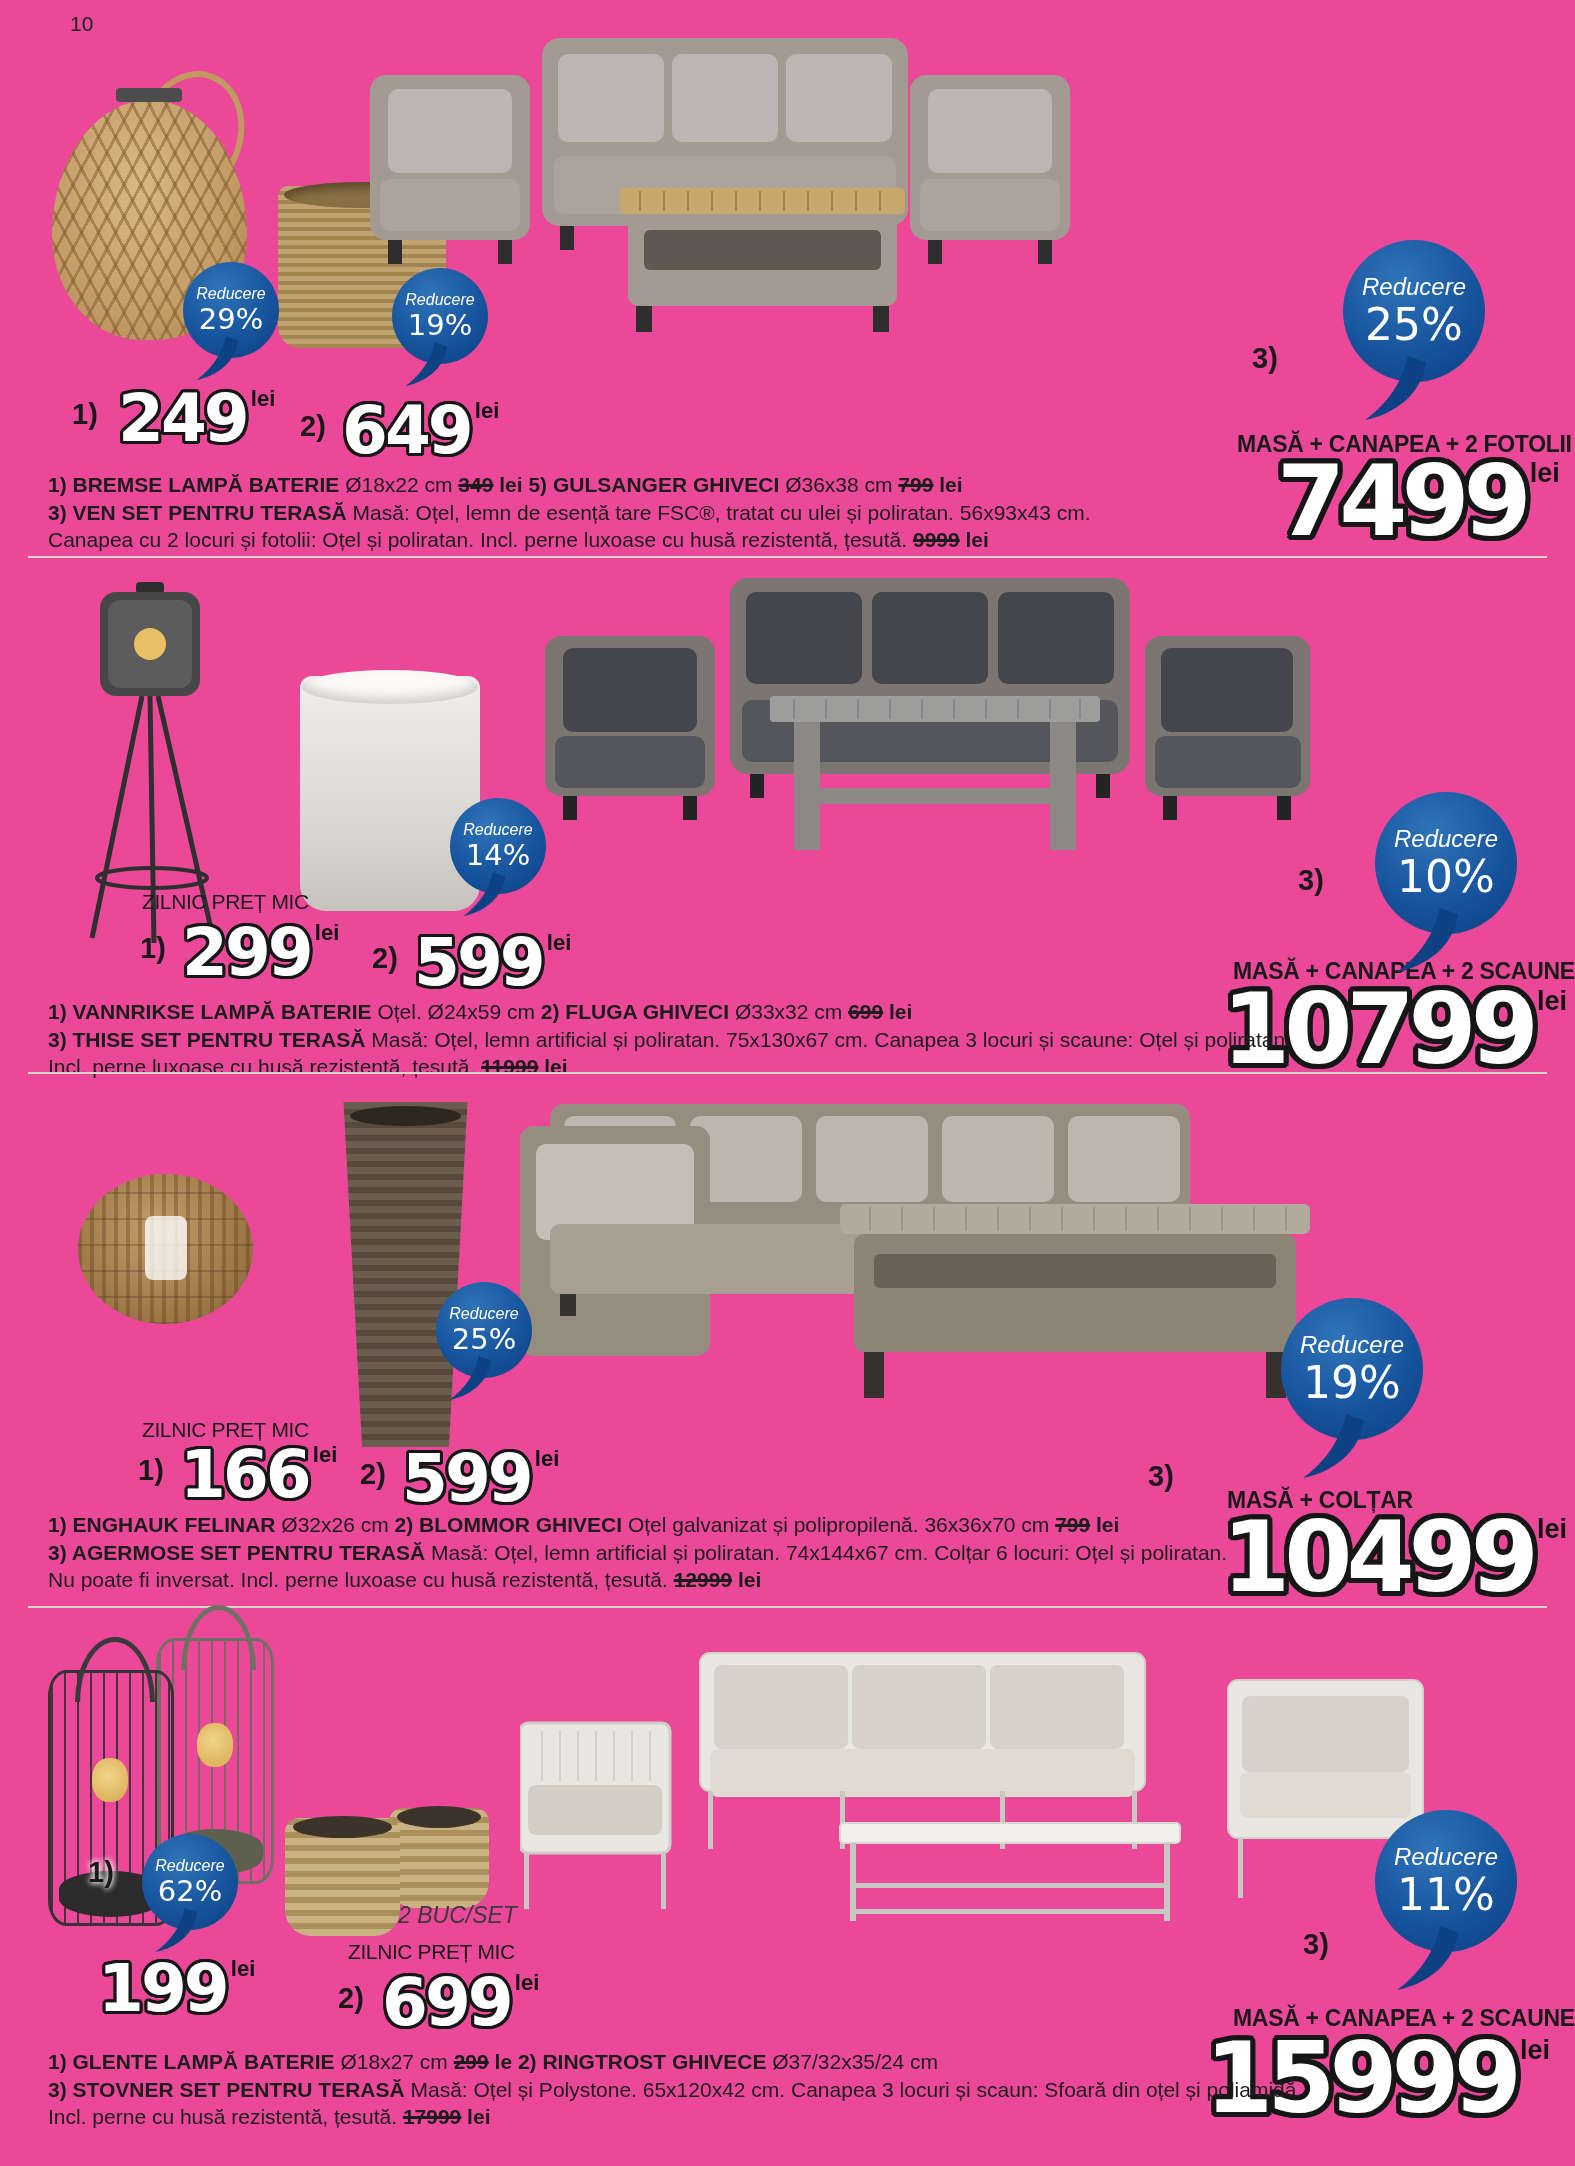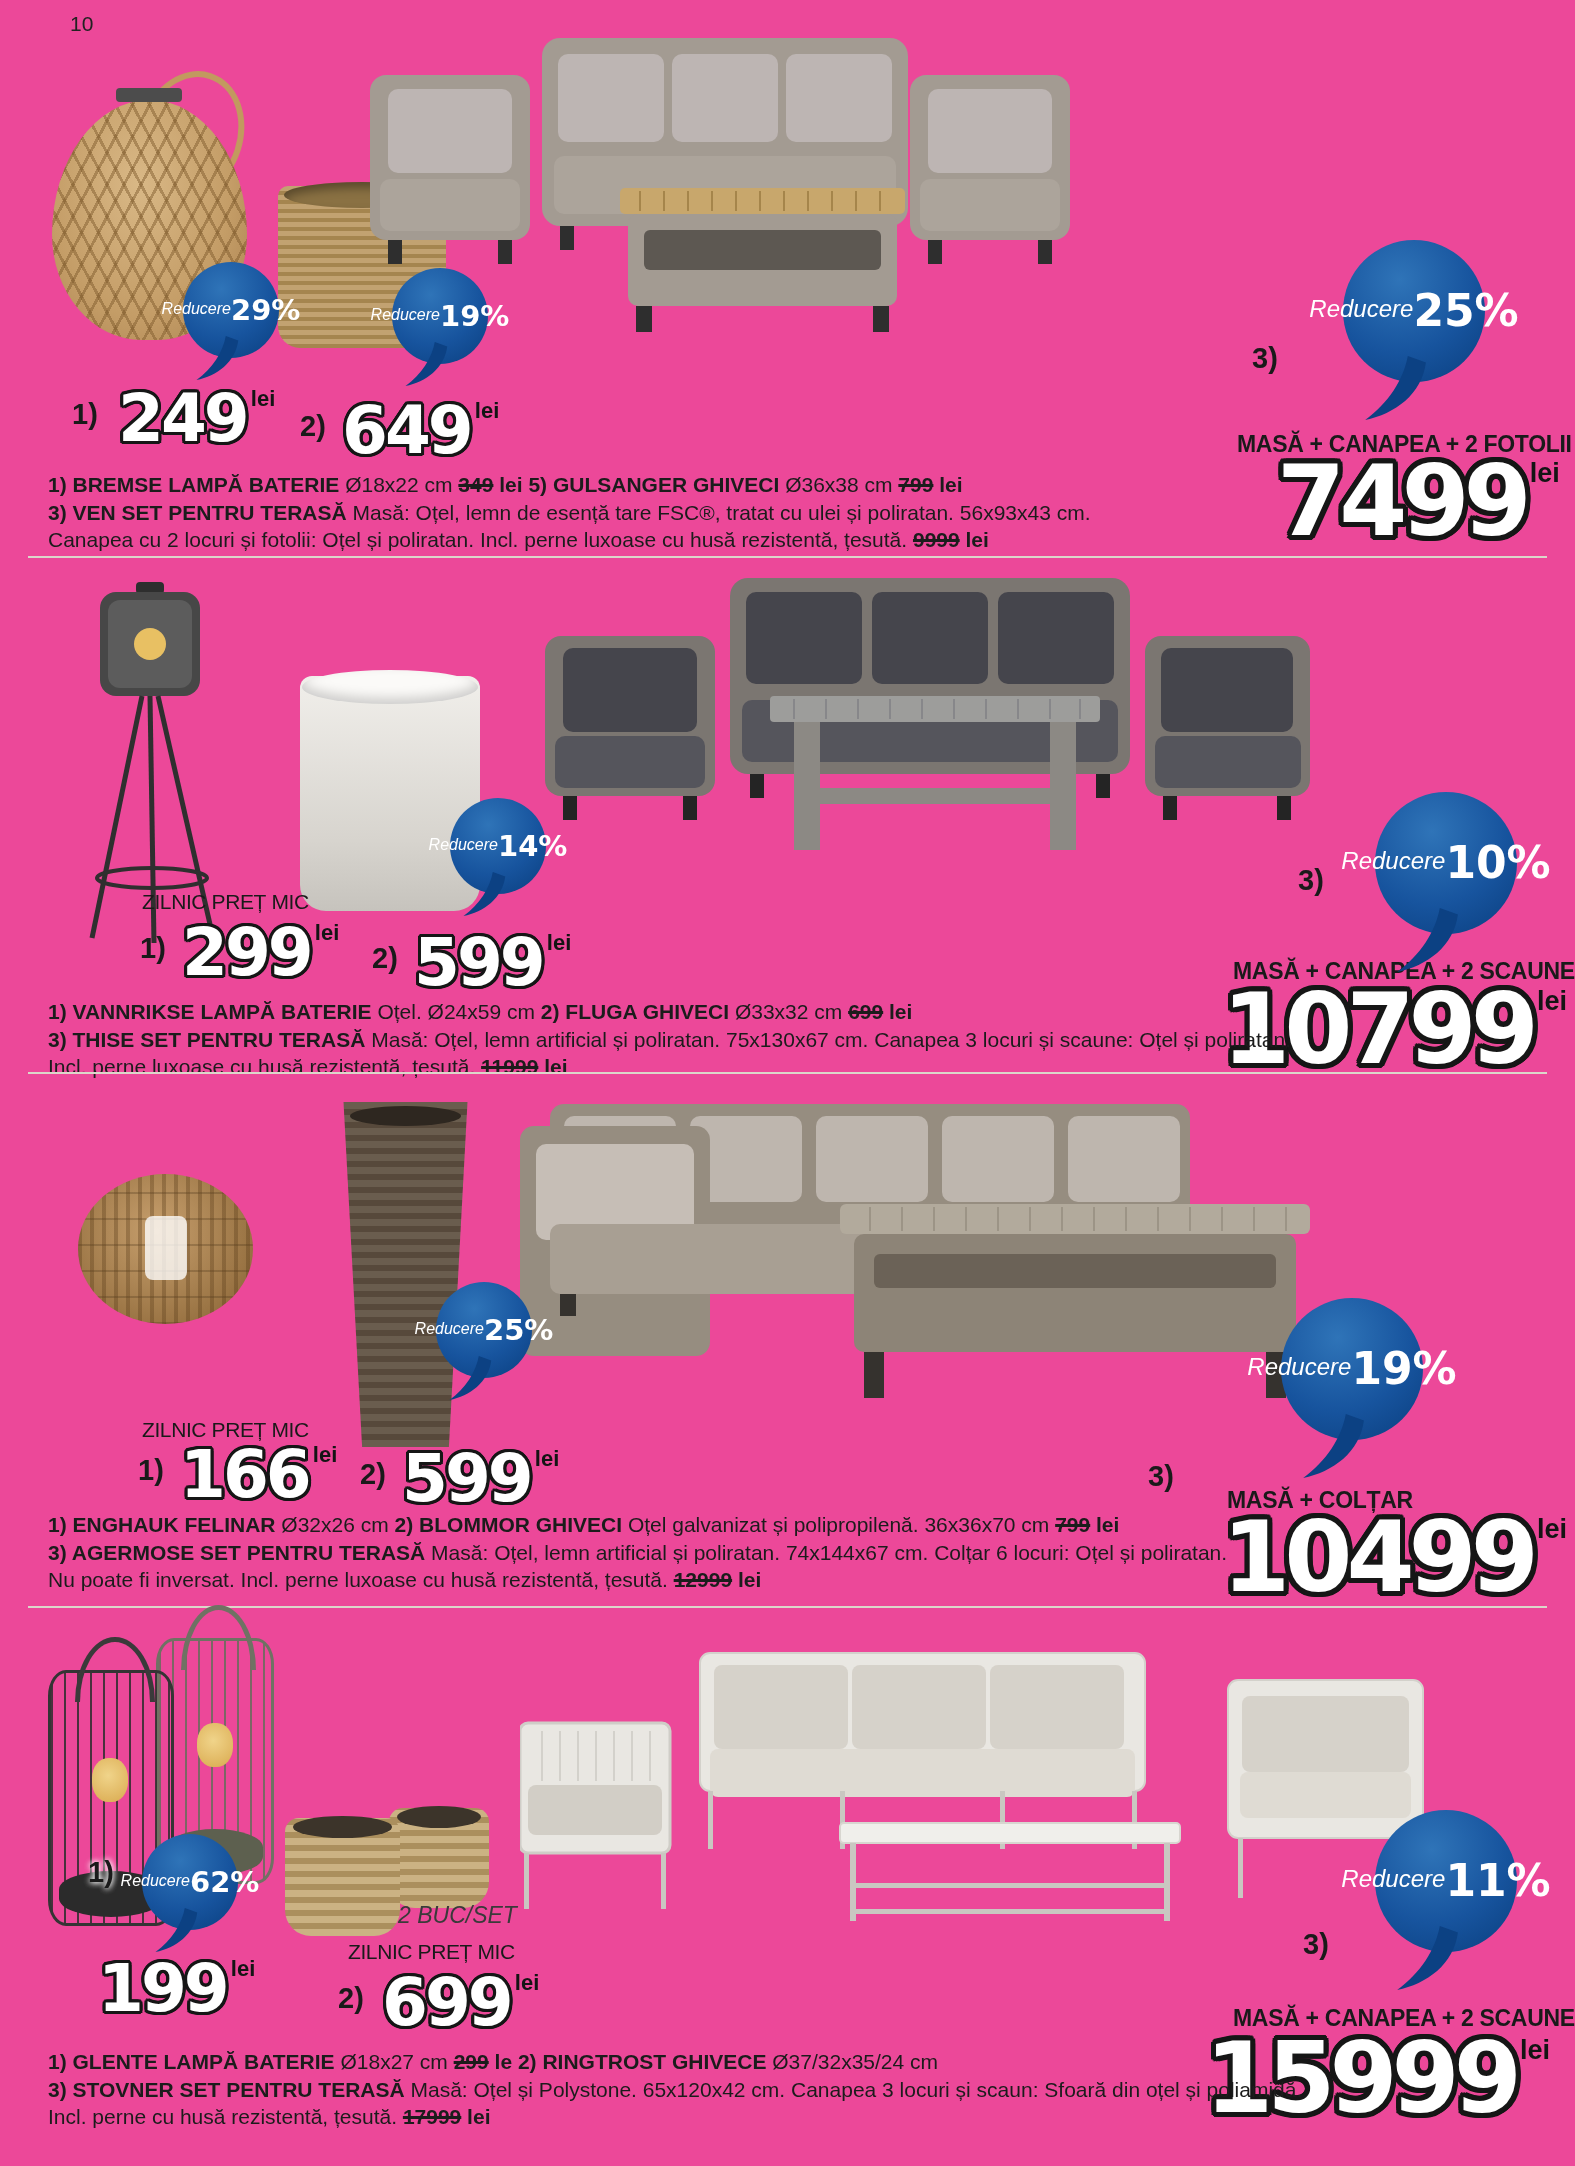--- a/index.html
+++ b/index.html
@@ -23,23 +23,23 @@
   .everyday{position:absolute;font-size:21px;font-weight:400;letter-spacing:-0.4px;white-space:nowrap}
   .note-i{position:absolute;font-size:23px;font-style:italic;color:#3a3a3a;white-space:nowrap}
 
   
   .desc{position:absolute;font-size:21px;line-height:27.5px;color:#1c1c1c;white-space:nowrap}
   .desc .b{font-weight:700}
   .desc .st{text-decoration:line-through;text-decoration-thickness:3px}
 
   
   .badge{position:absolute;z-index:6}
-  .bubble{position:relative;border-radius:50%;background:radial-gradient(circle at 40% 28%,#2f74b8 0%,#17549e 55%,#0a3e7e 100%);display:flex;flex-direction:row;align-items:center;justify-content:center;color:#fff}
+  .bubble{position:relative;border-radius:50%;background:radial-gradient(circle at 40% 28%,#2f74b8 0%,#17549e 55%,#0a3e7e 100%);display:flex;flex-direction:column;align-items:center;justify-content:center;color:#fff}
   .badge .w{font-style:italic;font-weight:400;line-height:1}
-  .badge .p{font-family:"DejaVu Sans",sans-serif;font-weight:700;line-height:1}
+  .badge .p{font-family:"DejaVu Sans",sans-serif;font-weight:400;line-height:1}
   .badge.sm .bubble{width:96px;height:96px}
   .badge.sm .w{font-size:16px;margin-bottom:3px}
   .badge.sm .p{font-size:29px}
   .badge.lg .bubble{width:142px;height:142px}
   .badge.lg .w{font-size:24px;margin-bottom:4px}
   .badge.lg .p{font-size:44px}
   .badge .tail{position:absolute}
   .badge.sm .tail{left:12px;top:74px;width:44px}
   .badge.lg .tail{left:20px;top:116px;width:64px}
   .badge .tail path{fill:#0c4183}

